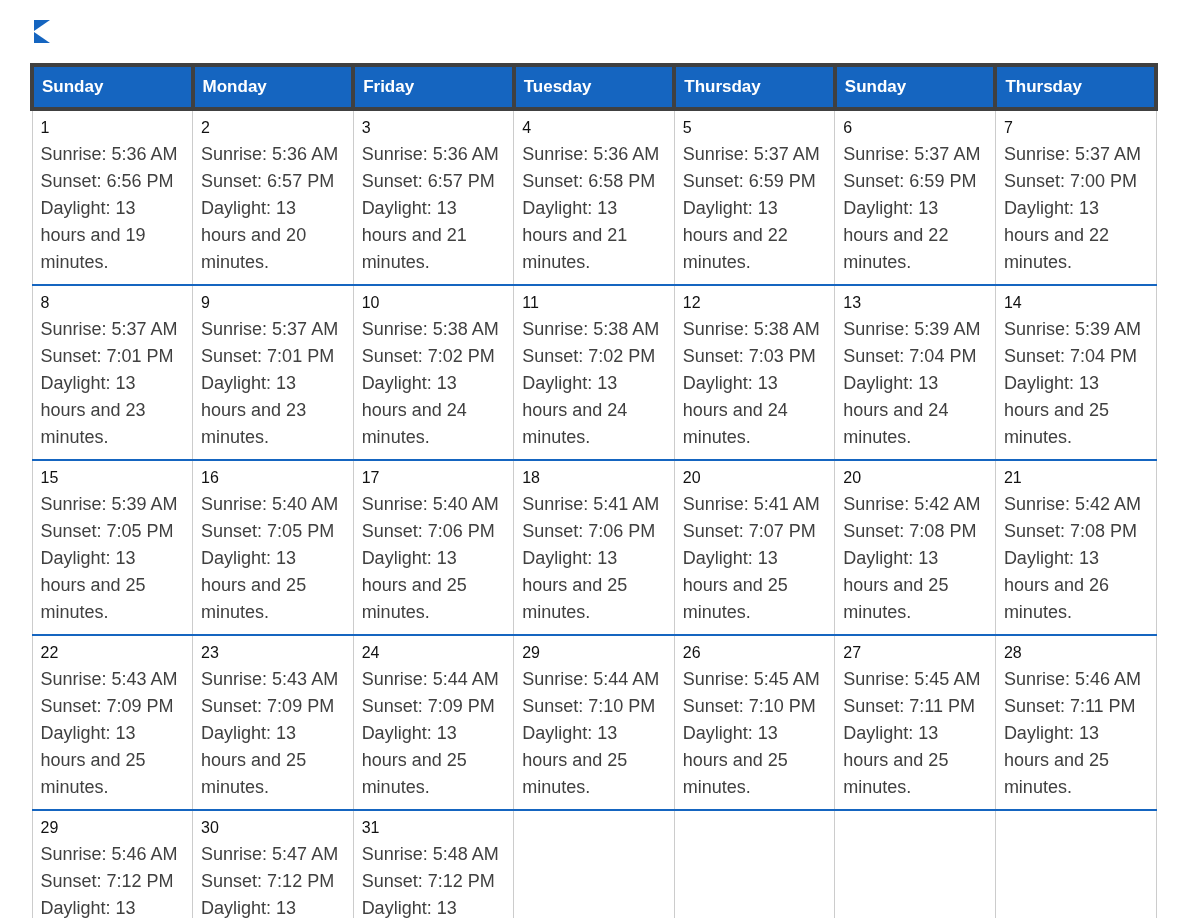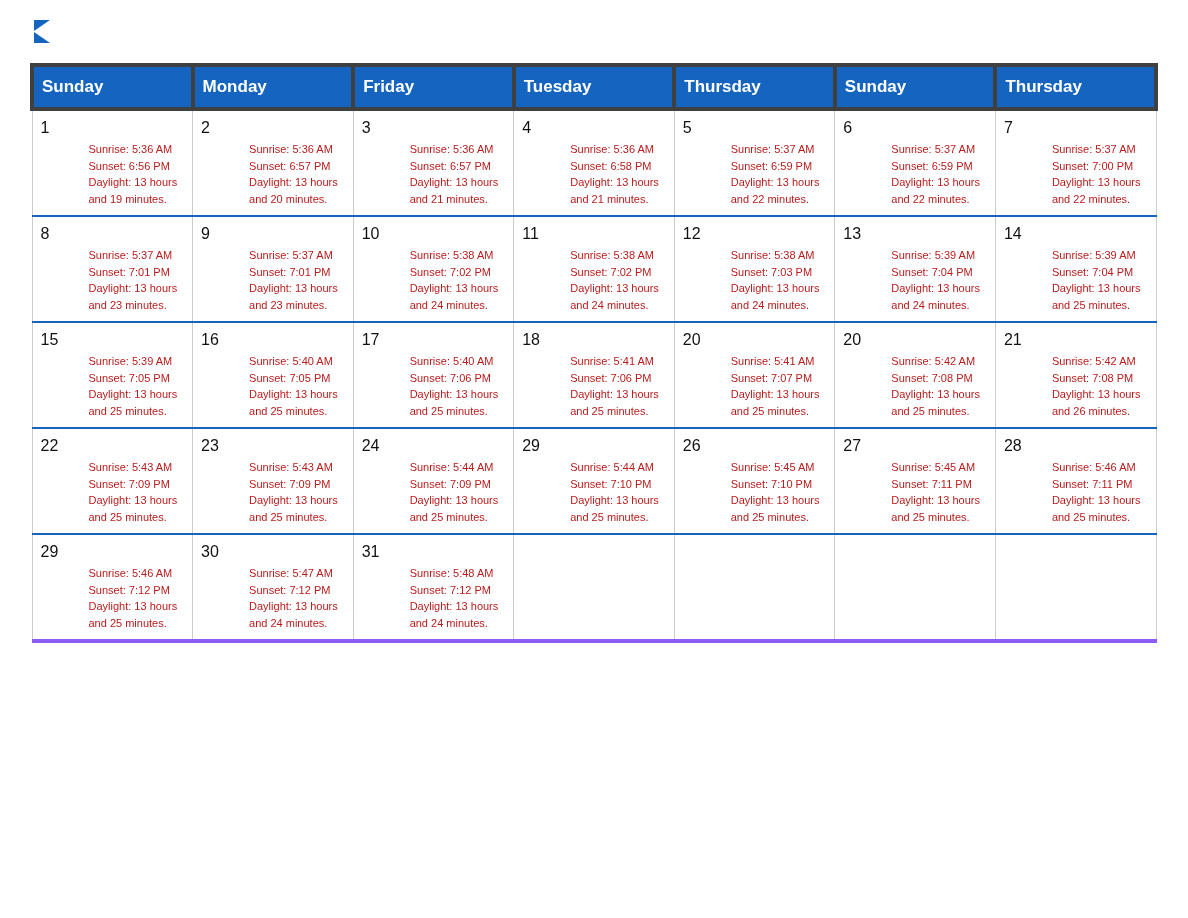--- a/index.html
+++ b/index.html
@@ -80,24 +80,23 @@
     tbody tr:last-child {
       border-bottom: 4px solid #8b5cf6;
     }
     .day-num {
       font-size: 16px;
       font-weight: normal;
       color: #111;
       margin-bottom: 4px;
     }
     .day-info {
-      font-size: 11px;
-      color: #b91c1c;
+      font-size: 18px;
+      color: #404040;
       line-height: 1.5;
-      margin-left: 48px;
     }
     .empty-cell {
       background: #fff;
     }
   </style>
 </head>
 <body>
 
 <div class="header-area">
   <div class="logo-container">

